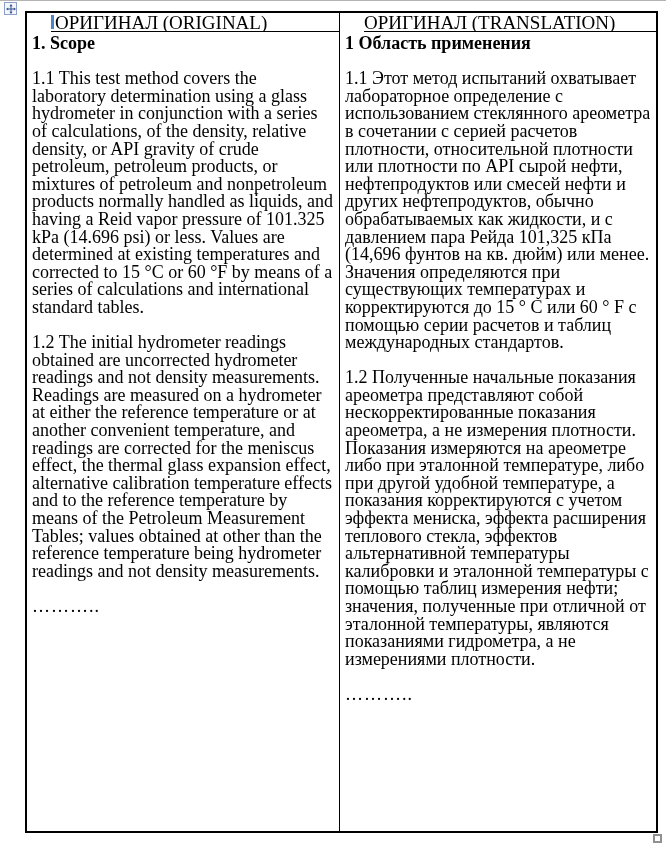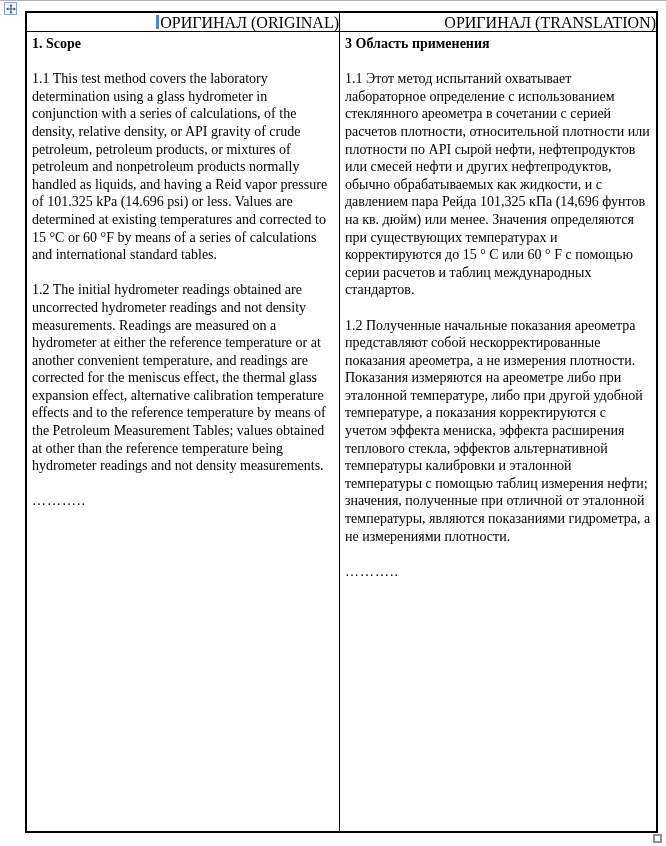--- a/index.html
+++ b/index.html
@@ -26,25 +26,25 @@
     position:absolute; left:25px; top:11px; width:633px; height:822px;
     display:grid;
     grid-template-columns:313px 1fr;
     grid-template-rows:19px 1fr;
     border:2px solid #000;
     background:#fff;
   }
   .cell { border-right:1px solid #000; border-bottom:1px solid #000; }
   .cell:nth-child(2n) { border-right:none; }
   .hrow { 
-    display:flex; align-items:center; justify-content:flex-end;
-    font-size:16px; line-height:17px; white-space:nowrap; overflow:hidden;
+    display:flex; align-items:center; justify-content:flex-start;
+    font-size:19px; line-height:17px; white-space:nowrap; overflow:hidden;margin-left:24px;
   }
   .brow { border-bottom:none; padding:3px 5px 0 5px;
-    font-size:14px; line-height:17.6px; overflow:hidden;
+    font-size:18px; line-height:17.6px; overflow:hidden;
   }
   .brow p { margin:0 0 17.6px 0; }
   .brow .sec-heading { font-weight:bold; }
   .brow .dots-line { margin-top:17.6px; letter-spacing:1px; }
   .text-cursor {
     display:inline-block; width:3px; height:14px;
     background:#4a86c8; vertical-align:-2px; margin-right:1px;
   }
   .resize-handle {
     position:absolute; left:653px; top:834px; width:9px; height:9px;
@@ -75,21 +75,21 @@
   </div>
 
   <div class="cell brow">
     <p class="sec-heading">1. Scope</p>
     <p>1.1 This test method covers the laboratory determination using a glass hydrometer in conjunction with a series of calculations, of the density, relative density, or API gravity of crude petroleum, petroleum products, or mixtures of petroleum and nonpetroleum products normally handled as liquids, and having a Reid vapor pressure of 101.325 kPa (14.696 psi) or less. Values are determined at existing temperatures and corrected to 15 °C or 60 °F by means of a series of calculations and international standard tables.</p>
     <p>1.2 The initial hydrometer readings obtained are uncorrected hydrometer readings and not density measurements. Readings are measured on a hydrometer at either the reference temperature or at another convenient temperature, and readings are corrected for the meniscus effect, the thermal glass expansion effect, alternative calibration temperature effects and to the reference temperature by means of the Petroleum Measurement Tables; values obtained at other than the reference temperature being hydrometer readings and not density measurements.</p>
     <p class="dots-line">………..</p>
   </div>
 
   <div class="cell brow">
-    <p class="sec-heading">3 Область применения</p>
+    <p class="sec-heading">1 Область применения</p>
     <p>1.1 Этот метод испытаний охватывает лабораторное определение с использованием стеклянного ареометра в сочетании с серией расчетов плотности, относительной плотности или плотности по API сырой нефти, нефтепродуктов или смесей нефти и других нефтепродуктов, обычно обрабатываемых как жидкости, и с давлением пара Рейда 101,325 кПа (14,696 фунтов на кв. дюйм) или менее. Значения определяются при существующих температурах и корректируются до 15 ° C или 60 ° F с помощью серии расчетов и таблиц международных стандартов.</p>
     <p>1.2 Полученные начальные показания ареометра представляют собой нескорректированные показания ареометра, а не измерения плотности. Показания измеряются на ареометре либо при эталонной температуре, либо при другой удобной температуре, а показания корректируются с учетом эффекта мениска, эффекта расширения теплового стекла, эффектов альтернативной температуры калибровки и эталонной температуры с помощью таблиц измерения нефти; значения, полученные при отличной от эталонной температуры, являются показаниями гидрометра, а не измерениями плотности.</p>
     <p class="dots-line">………..</p>
   </div>
 
 </div>
 
 <div class="resize-handle"></div>
 
 </body></html>

